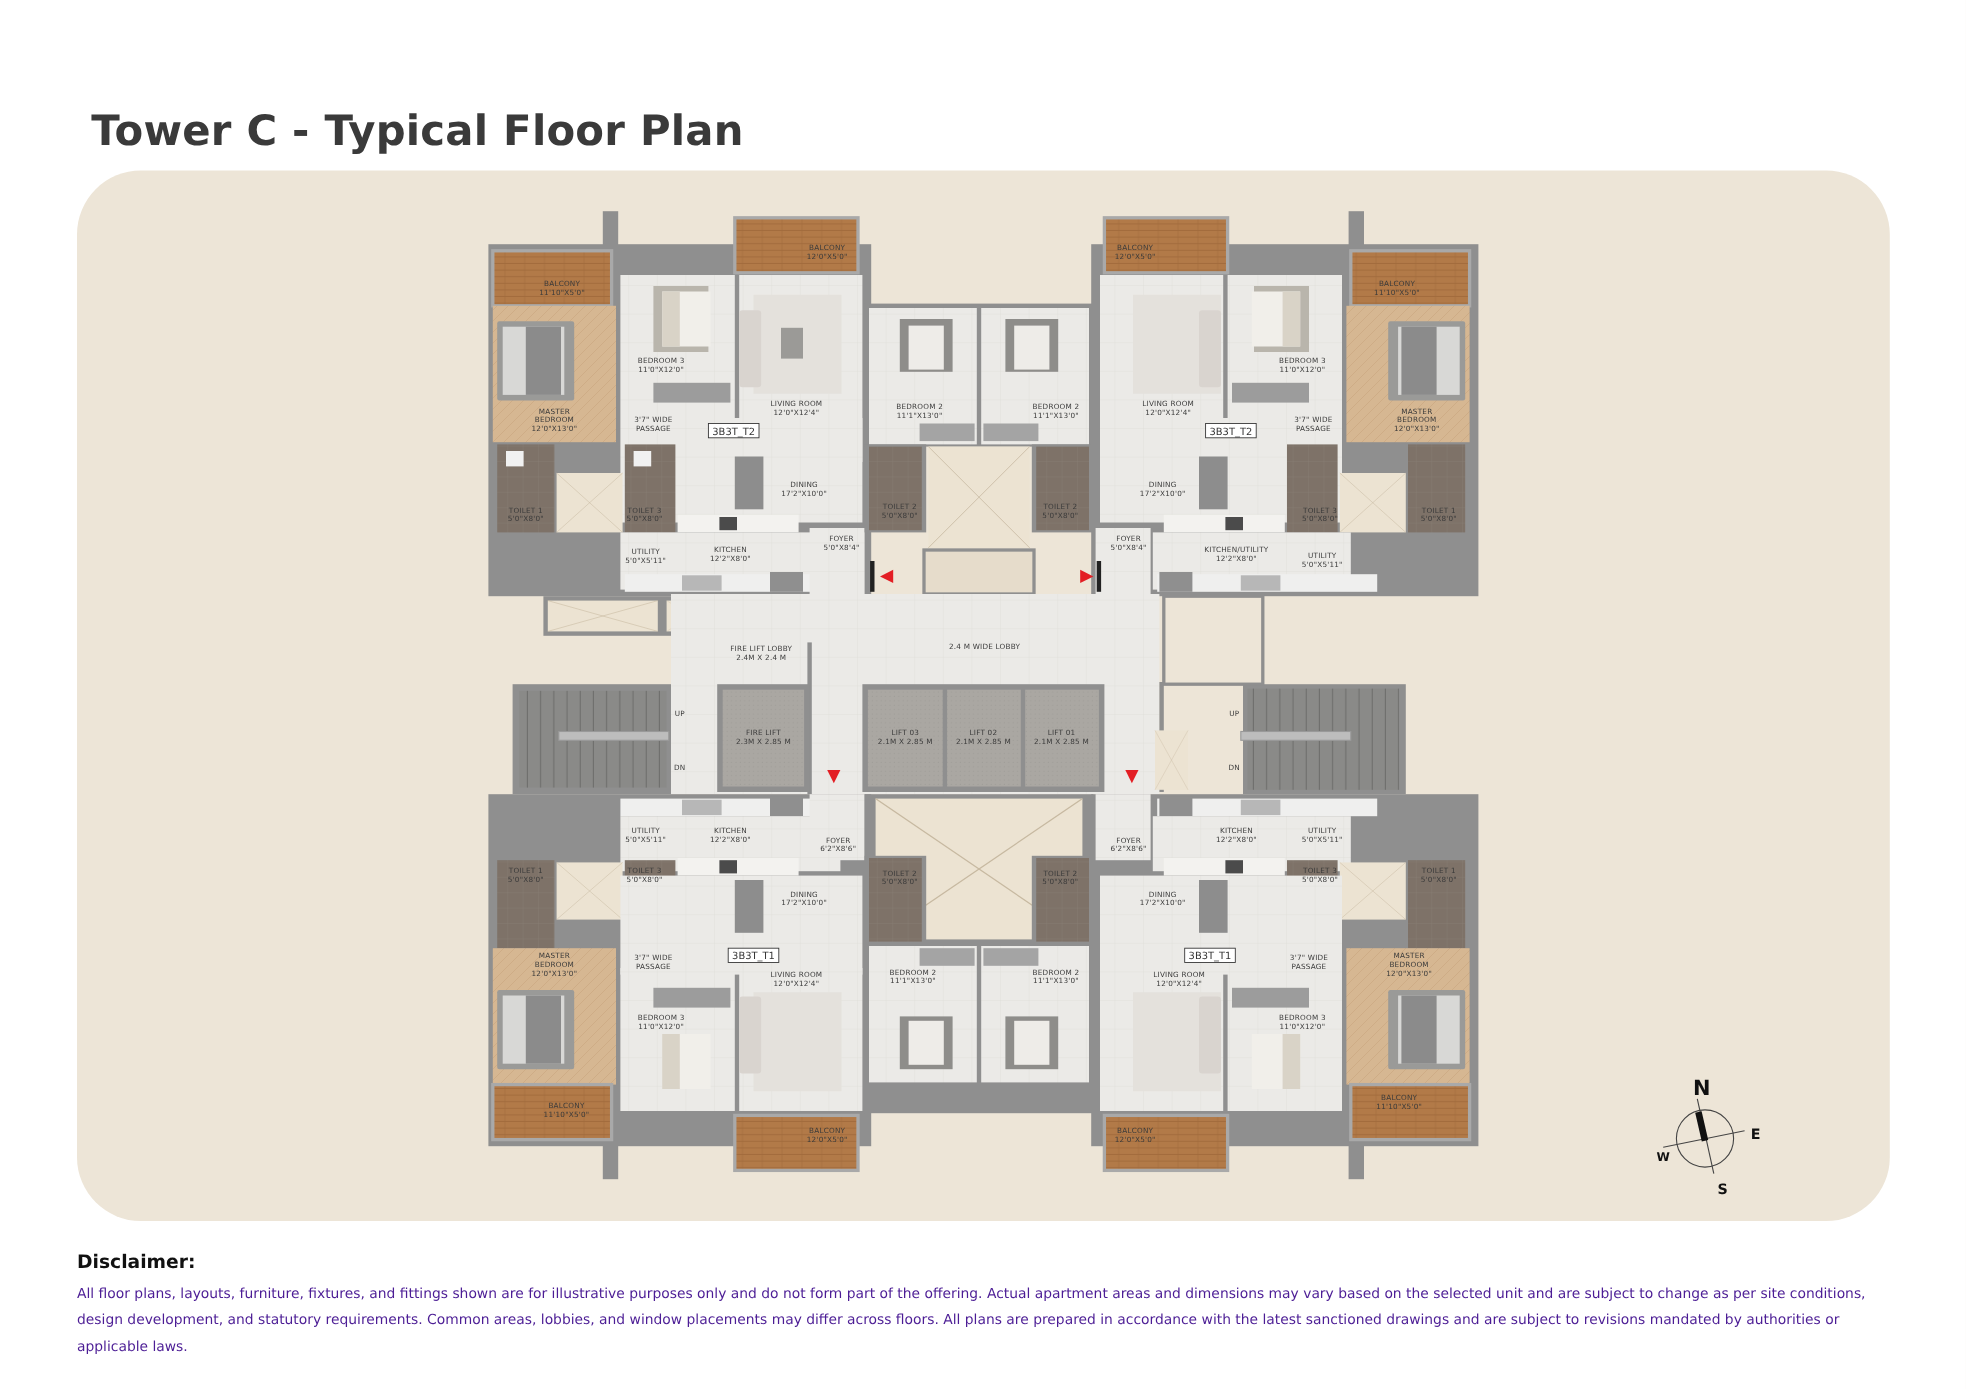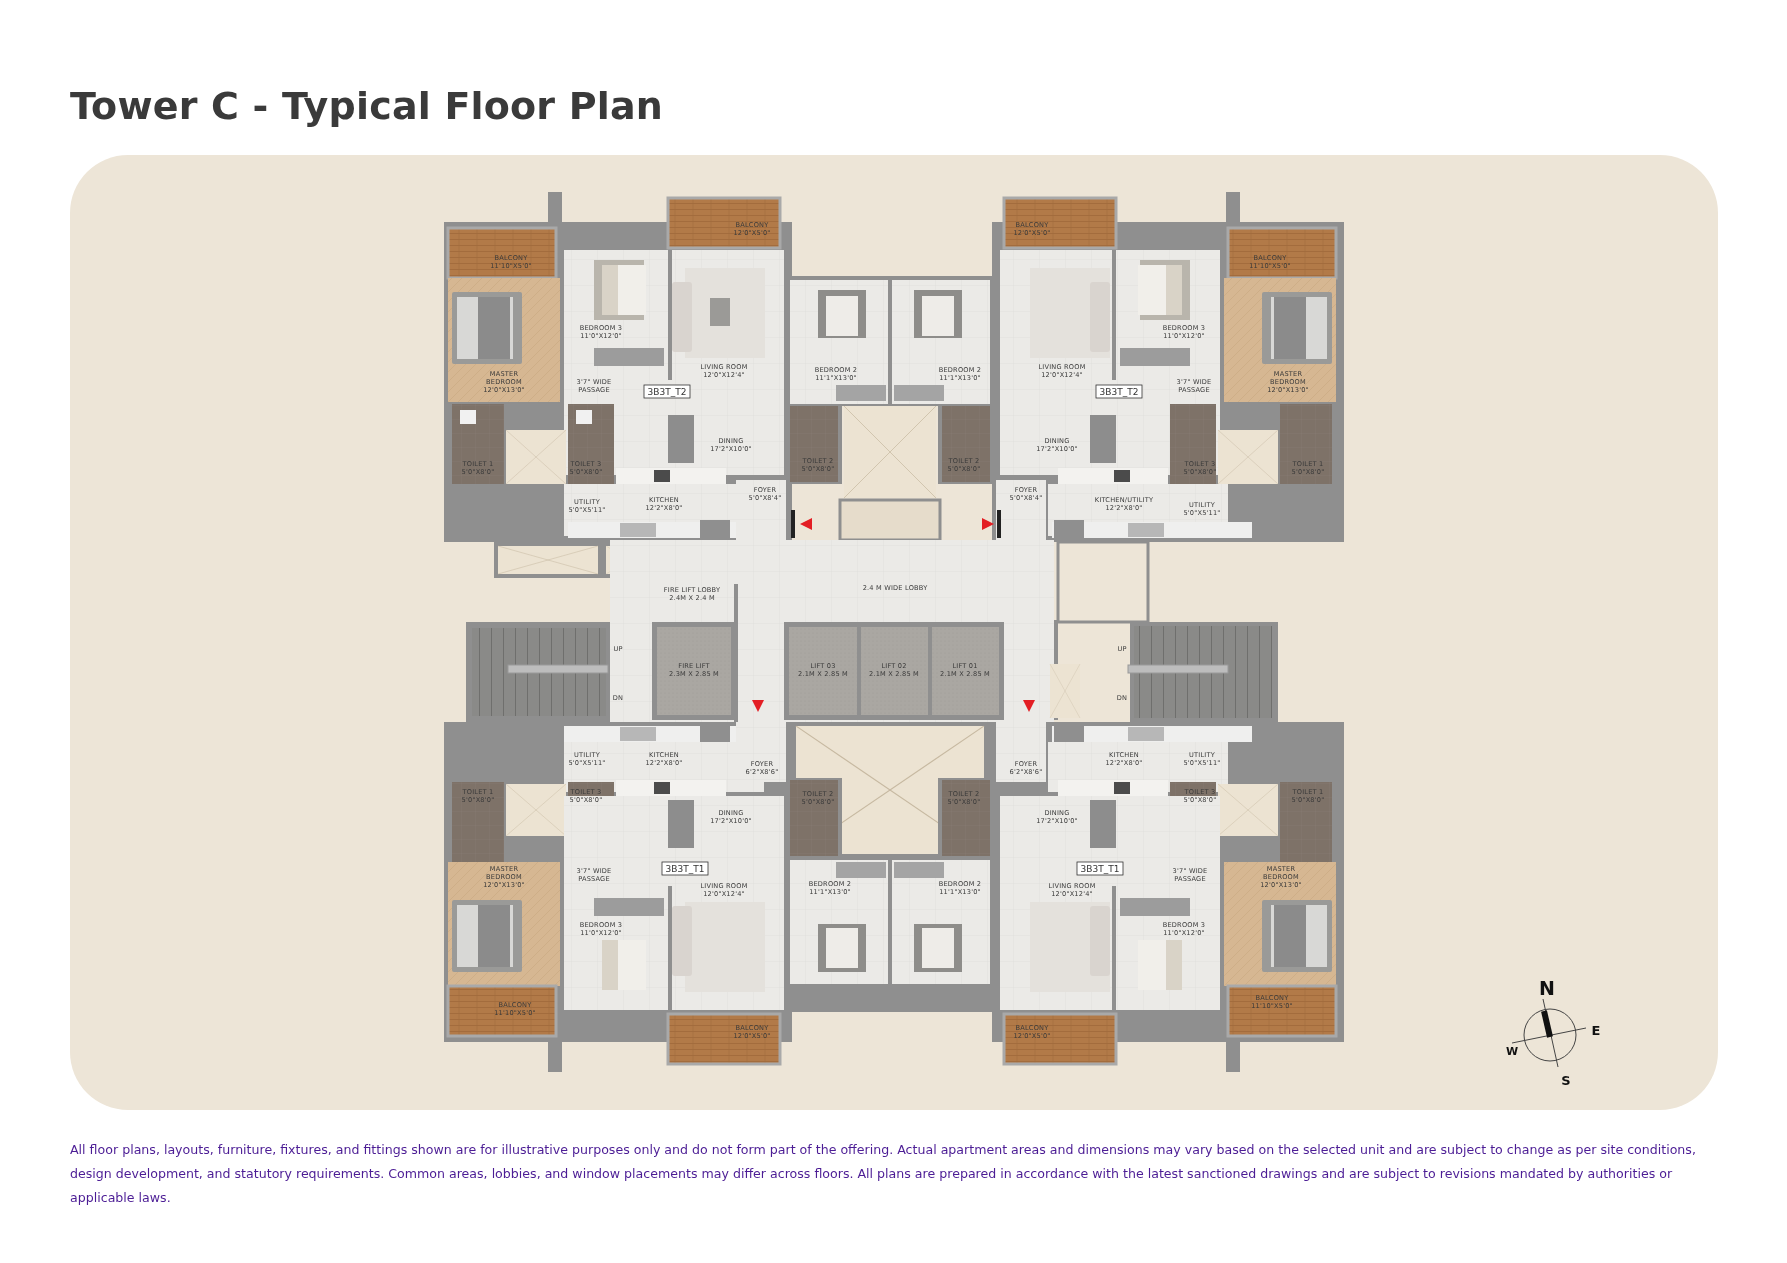--- a/index.html
+++ b/index.html
@@ -1,17 +1,17 @@
 <!DOCTYPE html>
 <html><head>
 <meta charset="utf-8">
 <style>
   html,body{margin:0;padding:0;background:#ffffff;}
   body{width:1787px;height:1263px;position:relative;overflow:hidden;font-family:"Liberation Sans",sans-serif;color:#333;}
-  .page-title{position:absolute;left:70px;top:84px;font-family:"DejaVu Sans",sans-serif;font-size:38px;font-weight:600;color:#3a3a3a;letter-spacing:0.2px;margin:0;}
+  .page-title{position:absolute;left:70px;top:84px;font-family:"DejaVu Sans",sans-serif;font-size:38px;font-weight:600;color:#3a3a3a;letter-spacing:0.2px;margin:13px;}
   .panel{position:absolute;left:70px;top:155px;width:1648px;height:955px;background:#ede5d7;border-radius:58px;}
   svg.plan{position:absolute;left:0;top:0;}
   .lbl{font-family:"DejaVu Sans",sans-serif;font-size:6.6px;fill:#3a3a3a;text-anchor:middle;letter-spacing:0.2px;}
   .tag{font-family:"DejaVu Sans",sans-serif;font-size:9px;fill:#333;text-anchor:middle;}
   .compass-txt{font-family:"DejaVu Sans",sans-serif;fill:#111;font-weight:700;text-anchor:middle;}
   .disclaimer{position:absolute;left:70px;top:1138px;width:1640px;}
   .disclaimer h2{margin:0 0 6px 0;font-family:"DejaVu Sans",sans-serif;font-size:17px;font-weight:700;color:#111;}
   .disclaimer p{margin:0;font-family:"DejaVu Sans",sans-serif;font-size:12.6px;line-height:24px;color:#4c1d95;}
 </style>
 </head>
@@ -410,14 +410,15 @@
     <line x1="-38" y1="8" x2="36" y2="-7" stroke="#444" stroke-width="1"></line>
     <line x1="-6" y1="-24" x2="0" y2="2" stroke="#111" stroke-width="6"></line>
     <text class="compass-txt" x="-3" y="-40" font-size="19">N</text>
     <text class="compass-txt" x="46" y="-0" font-size="13">E</text>
     <text class="compass-txt" x="16" y="50" font-size="13">S</text>
     <text class="compass-txt" x="-38" y="20" font-size="11">W</text>
   </g>
 </svg>
 
 <div class="disclaimer">
+  <h2>Disclaimer:</h2>
   <p>All floor plans, layouts, furniture, fixtures, and fittings shown are for illustrative purposes only and do not form part of the offering. Actual apartment areas and dimensions may vary based on the selected unit and are subject to change as per site conditions, design development, and statutory requirements. Common areas, lobbies, and window placements may differ across floors. All plans are prepared in accordance with the latest sanctioned drawings and are subject to revisions mandated by authorities or applicable laws.</p>
 </div>
 
 </body></html>

